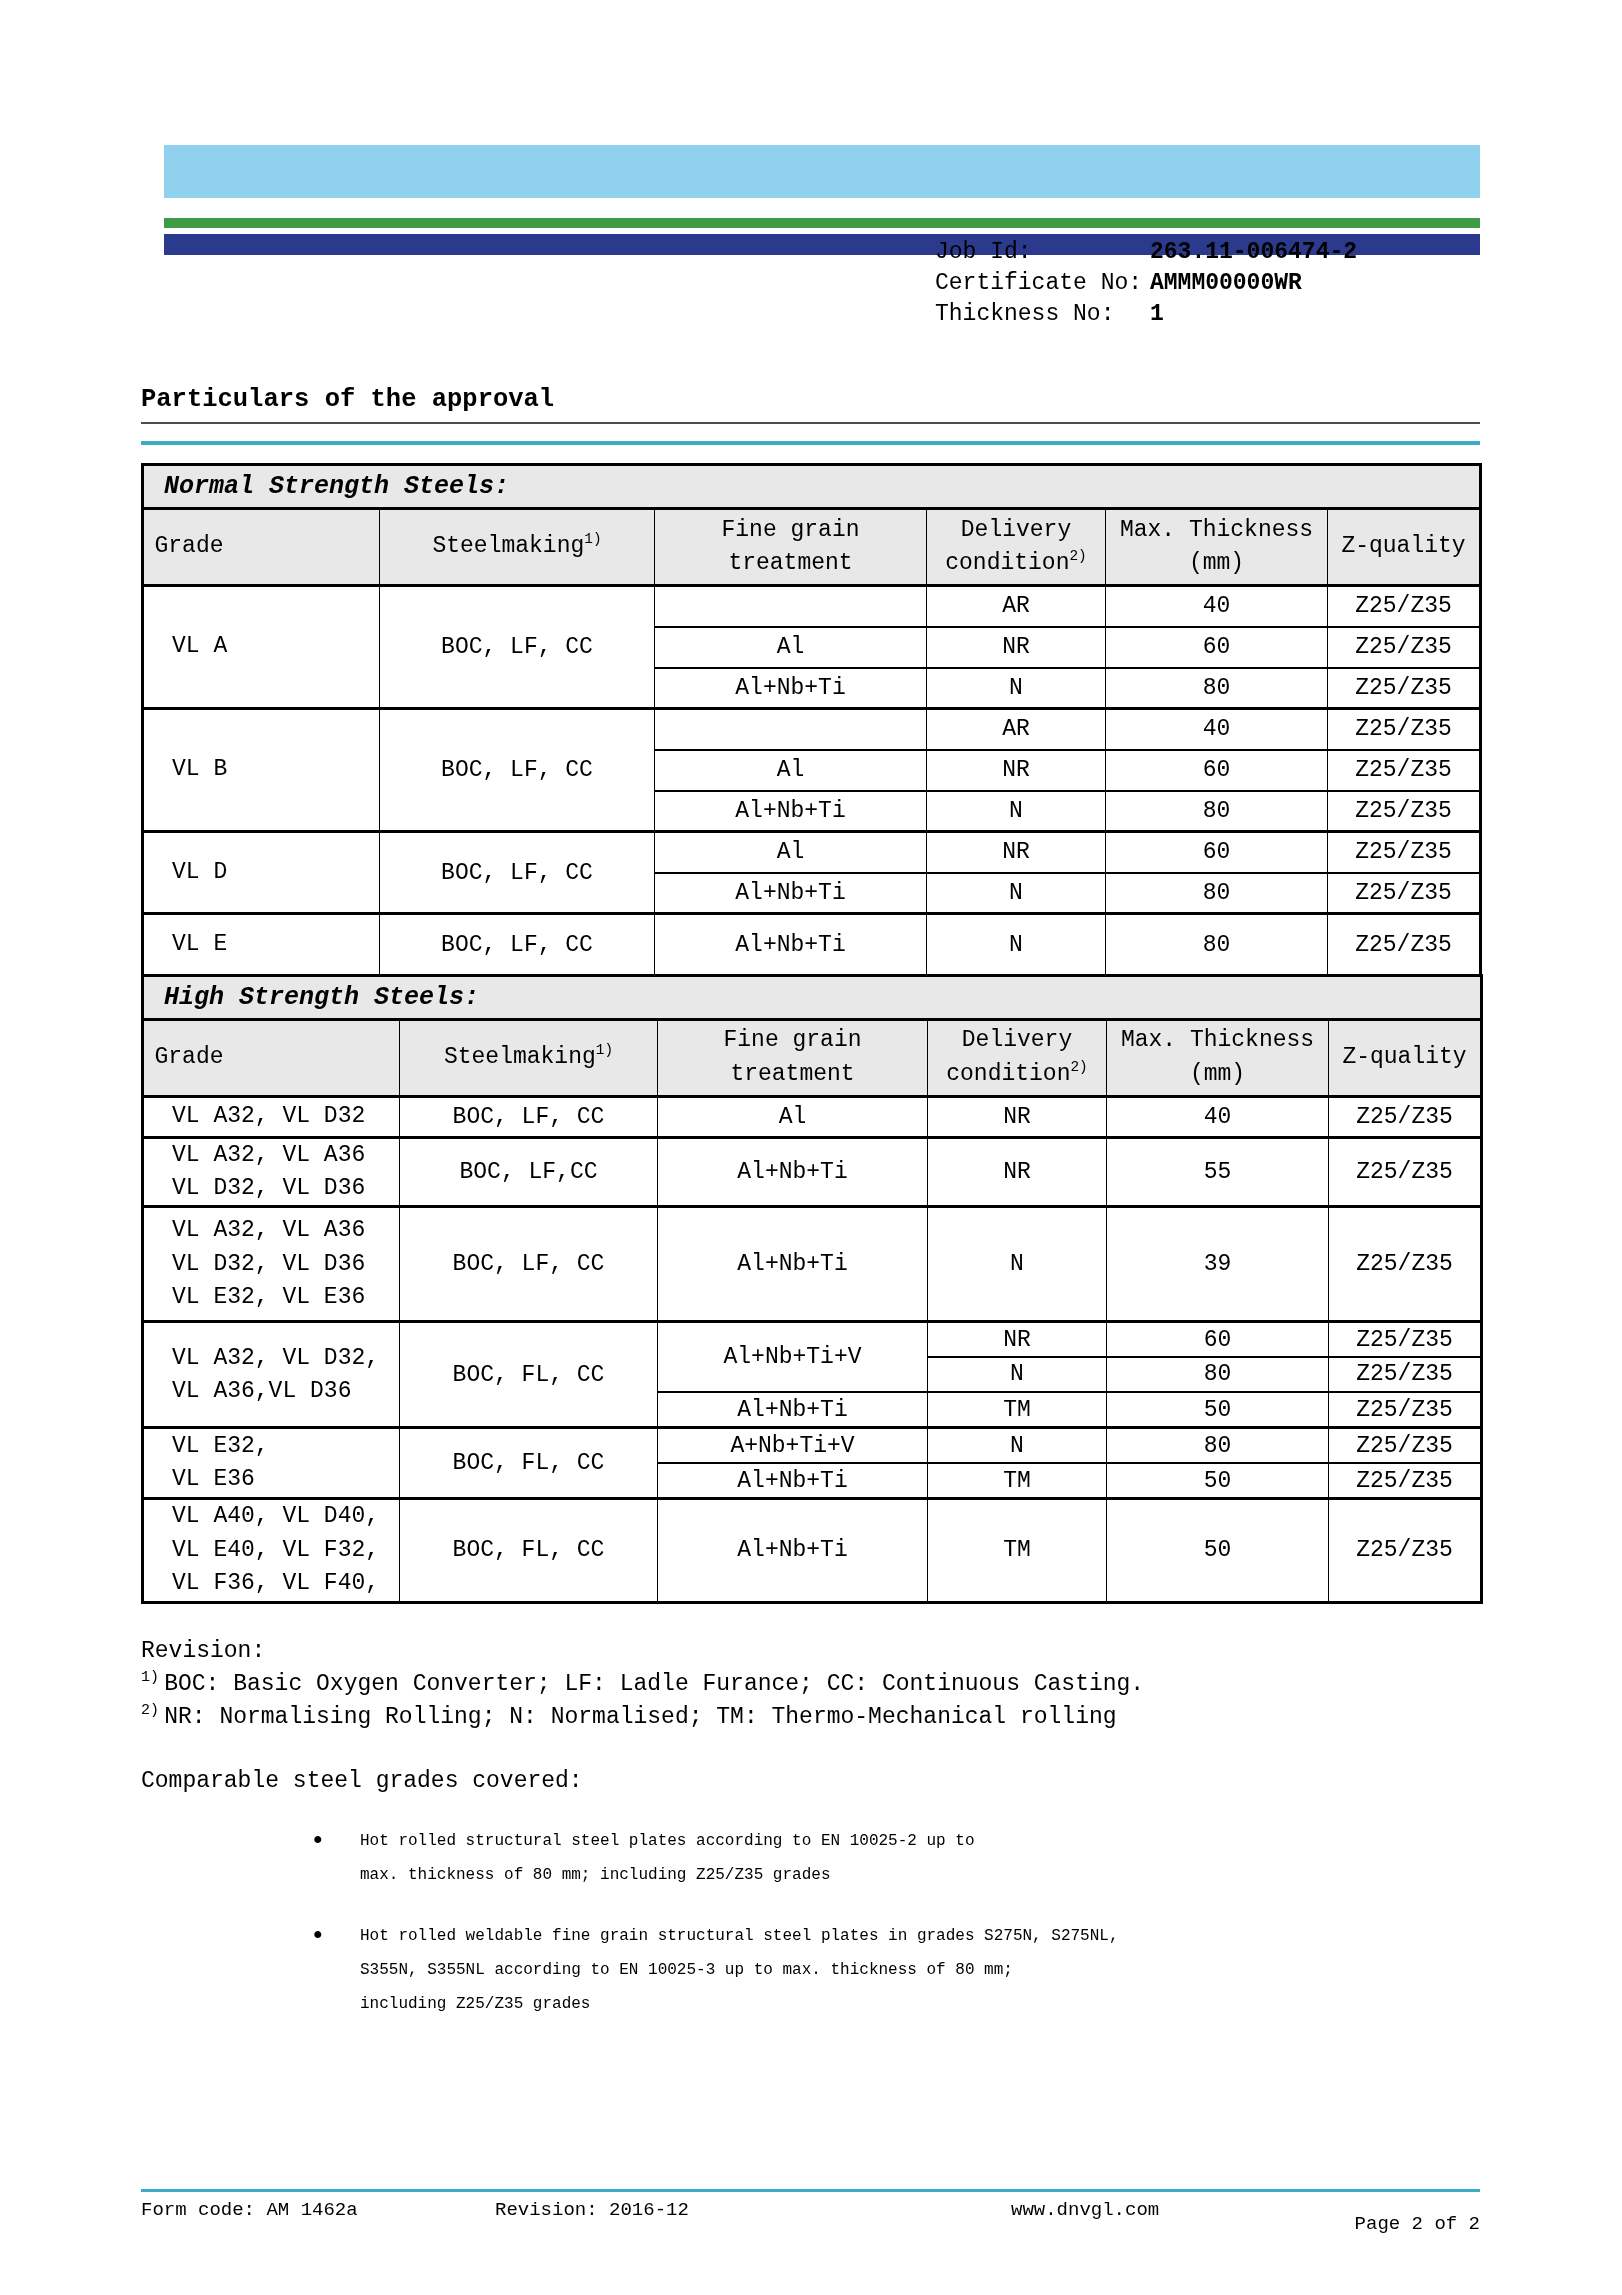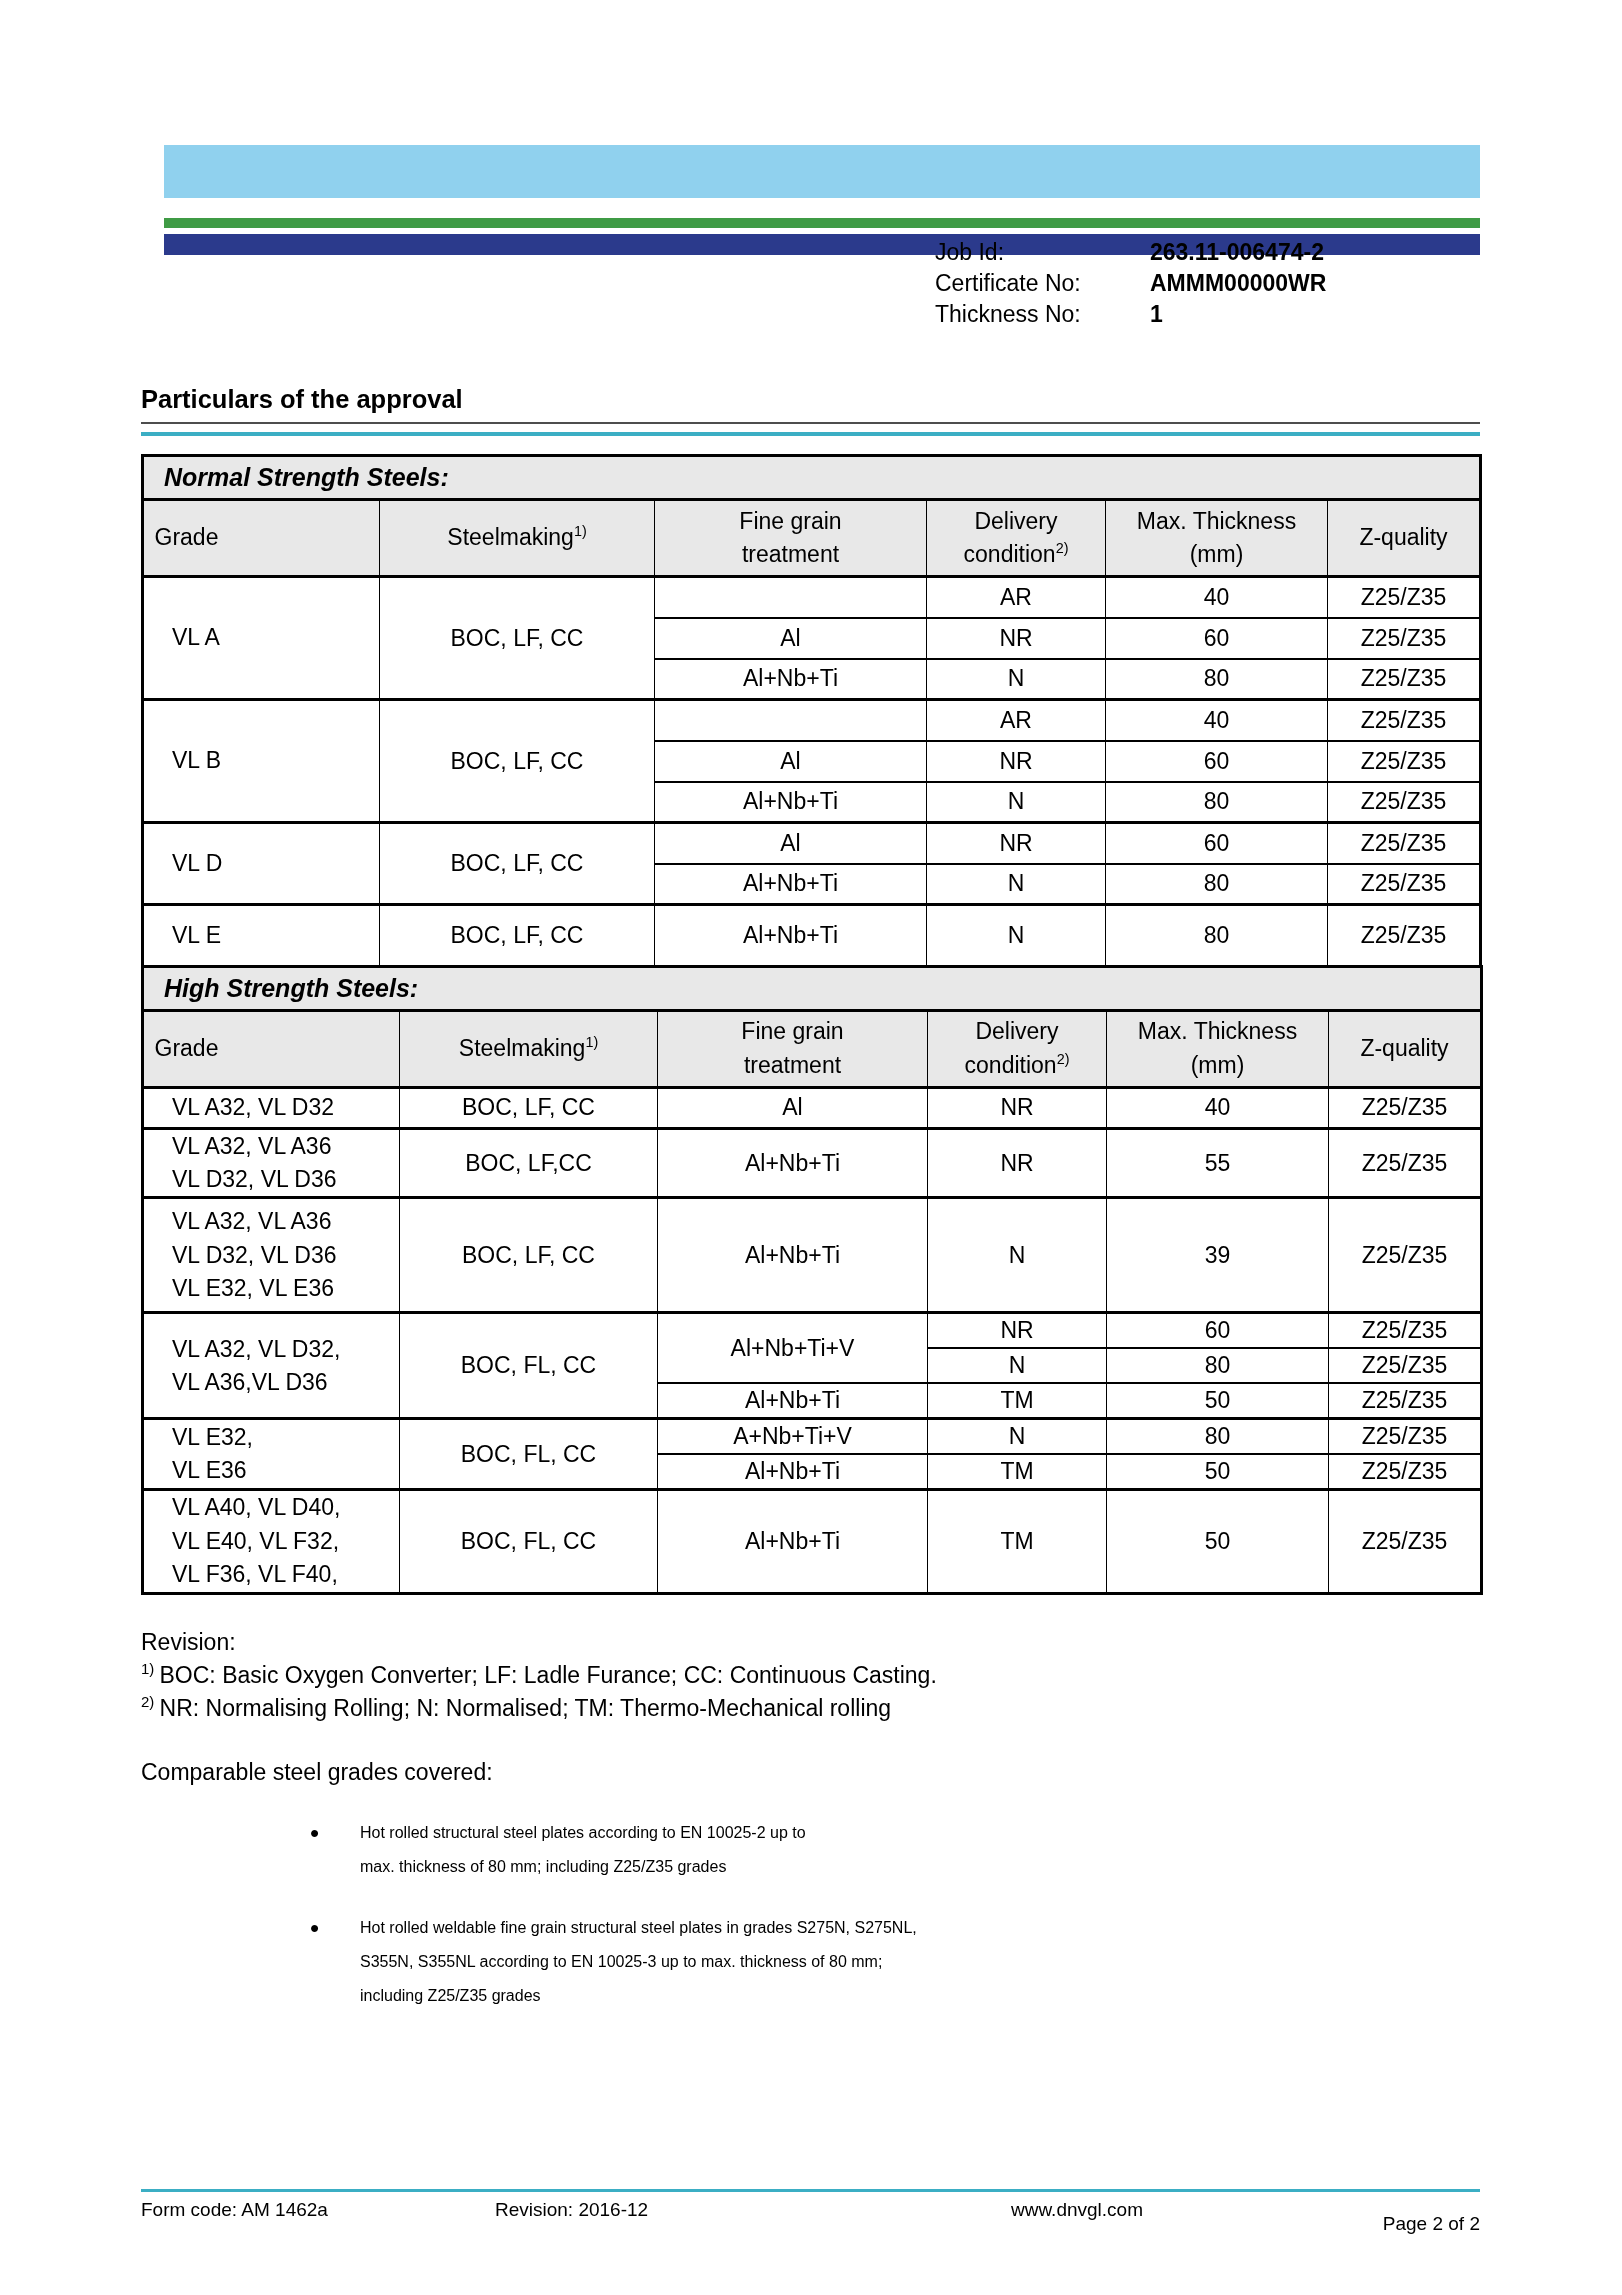--- a/index.html
+++ b/index.html
@@ -1,34 +1,34 @@
 <!DOCTYPE html>
 <html style="--light_blue: #90d1ee; --green: #3f9b45; --navy: #2b3a8c; --teal: #3baec4; --table_gray: #e8e8e8;font-size:10.5px"><head>
 <meta charset="utf-8">
 <style>
   html,body{margin:0;padding:0;background:#ffffff;}
   .page{position:relative;width:1622px;height:2295px;background:#ffffff;
-        font-family:Liberation Sans, sans-serif;color:#000;overflow:hidden;}
+        font-family:Liberation Mono, monospace;color:#000;overflow:hidden;}
 
   
   .bars{position:absolute;left:164px;width:1316px;top:145px;}
   .bar-light{height:53px;background:var(--light_blue,#90d1ee);}
   .bar-green{height:9.8px;margin-top:20px;background:var(--green,#3f9b45);}
   .bar-navy{height:21px;margin-top:5.9px;background:var(--navy,#2b3a8c);}
 
   
   .meta{position:absolute;left:935px;top:237px;font-size:23px;line-height:31px;}
   .meta-row{display:flex;}
   .meta-label{width:215px;}
   .meta-value{font-weight:bold;}
 
   
   .content{position:absolute;left:141px;top:0;width:1339px;}
 
-  h2.page-title{margin:385px 0 8px 0;font-size:25.5px;font-weight:bold;
+  h2.page-title{margin:385px 0 17px 0;font-size:25.5px;font-weight:bold;
       padding-bottom:7.9px;border-bottom:2px solid #4d4d4d;}
   .teal-rule{height:3.9px;background:var(--teal,#3baec4);margin-top:2.6px;}
 
   
   table.steel{border-collapse:collapse;width:1339px;table-layout:fixed;
       font-size:23px;margin-top:18.3px;}
   table.steel.second{margin-top:-3.3px;}
   table.steel{border:3.9px solid #000;}
   .steel td,.steel th{border-left:1.3px solid #000;border-right:1.3px solid #000;
       border-top:2.6px solid #000;padding:0 6.5px;text-align:center;

